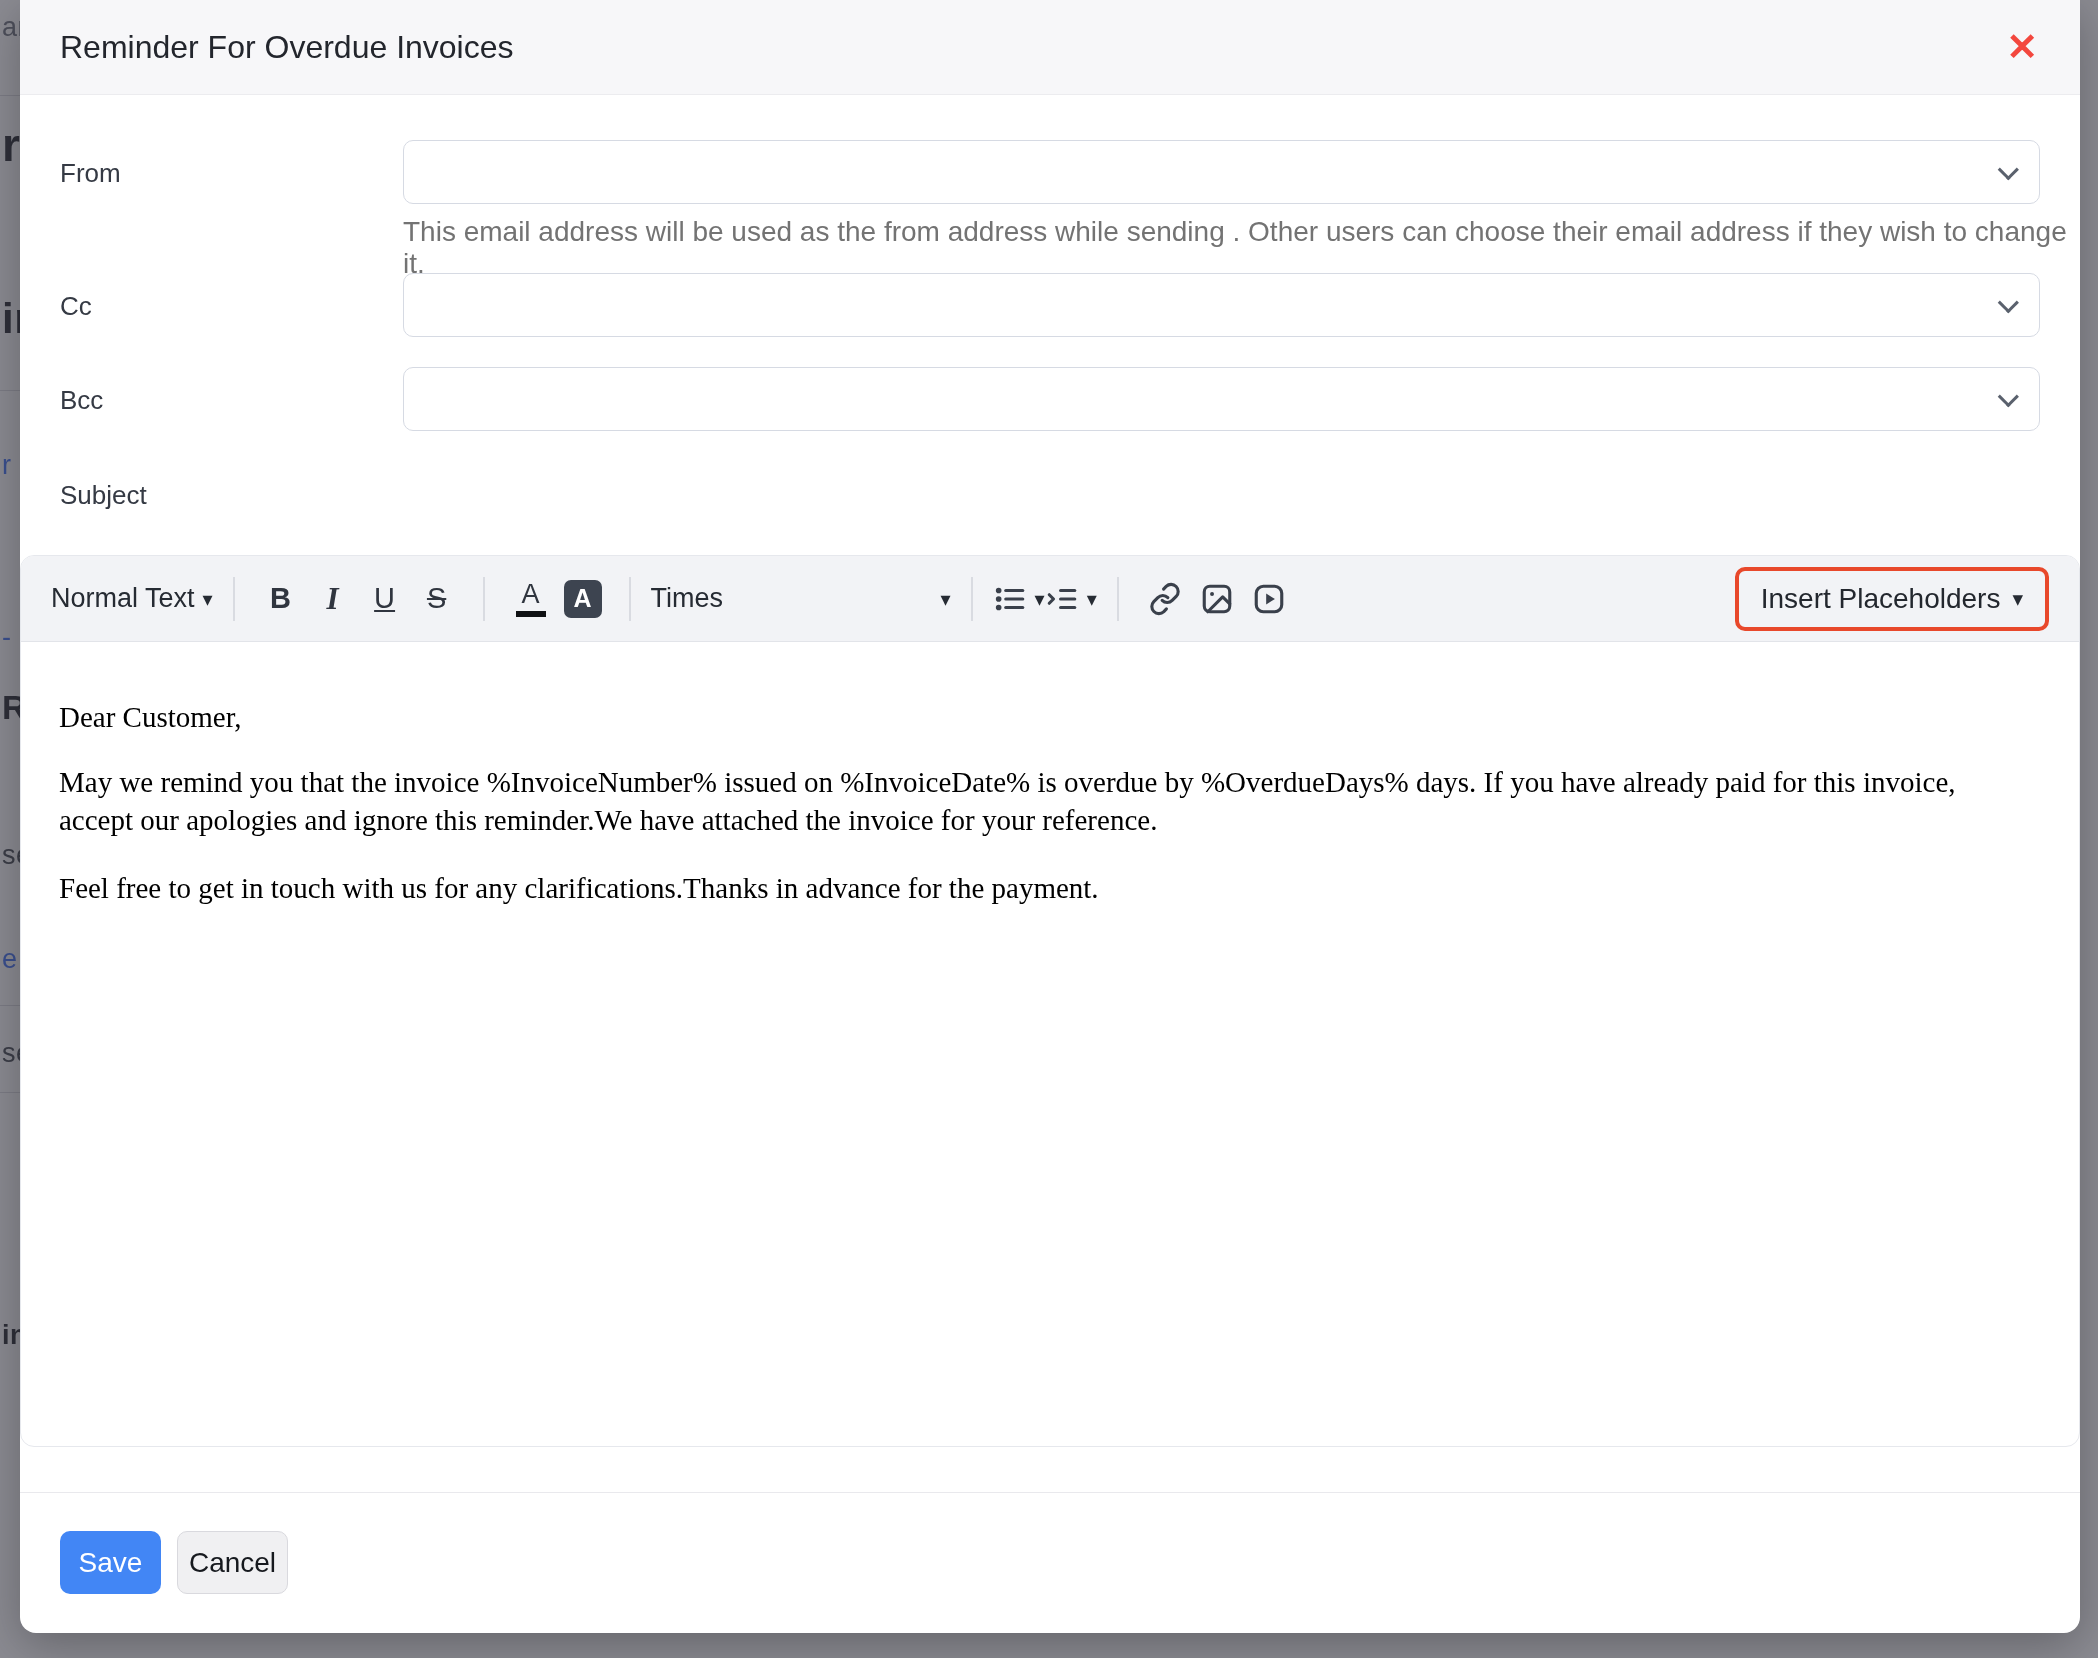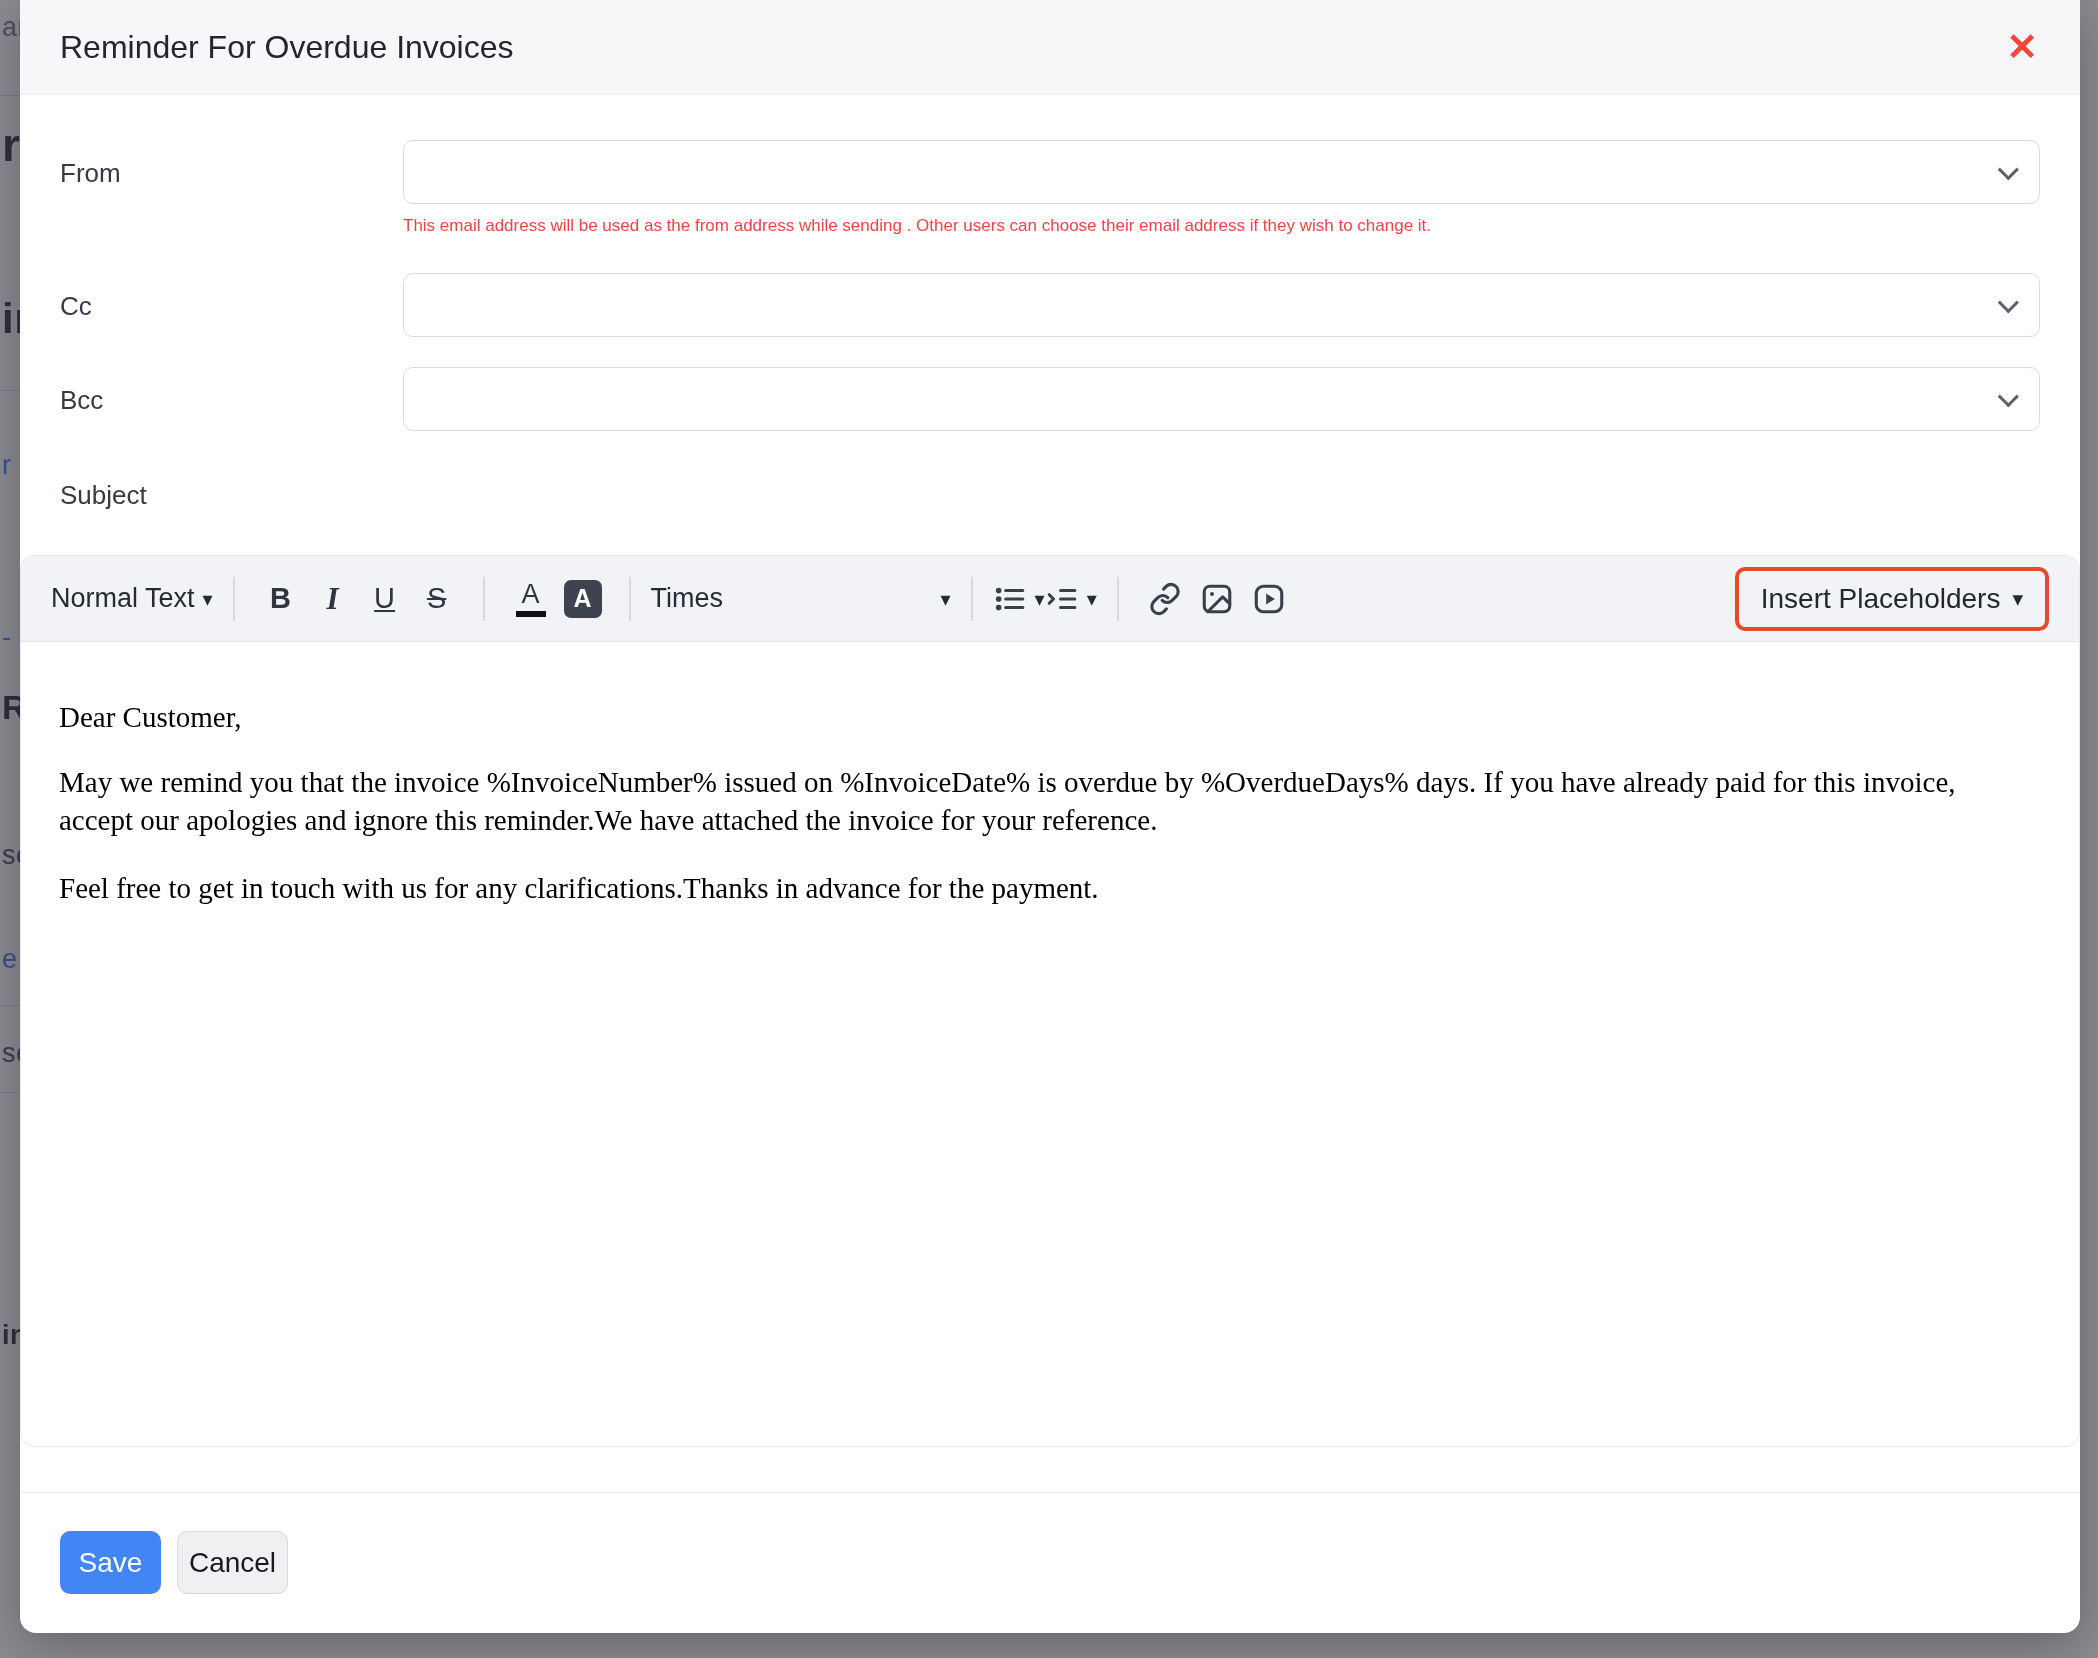--- a/index.html
+++ b/index.html
@@ -41,21 +41,21 @@
     position:absolute; left:383px; width:1637px; height:64px;
     background:#fff; border:1.5px solid #d6dae3; border-radius:10px;
     display:flex; align-items:center; padding:0 26px 0 18px;
   }
   .chevron {
     margin-left:auto; width:15px; height:15px;
     border-right:3px solid #5a616d; border-bottom:3px solid #5a616d;
     transform:rotate(45deg) translateY(-4px);
   }
   .helper {
-    position:absolute; left:383px; top:216px; font-size:17px; color:#ef4444;
+    position:absolute; left:383px; top:216px; font-size:28px; color:#737373;
   }
   .subject-text { font-size:26px; color:#4c5563; }
 
   
   .editor {
     position:absolute; left:0; top:555px; width:2060px; height:892px;
     border:1.5px solid #e6e8ed; border-radius:14px; background:#fff;
   }
   .toolbar {
     height:86px; background:#f2f3f6; border-bottom:1px solid #e2e4e9;

